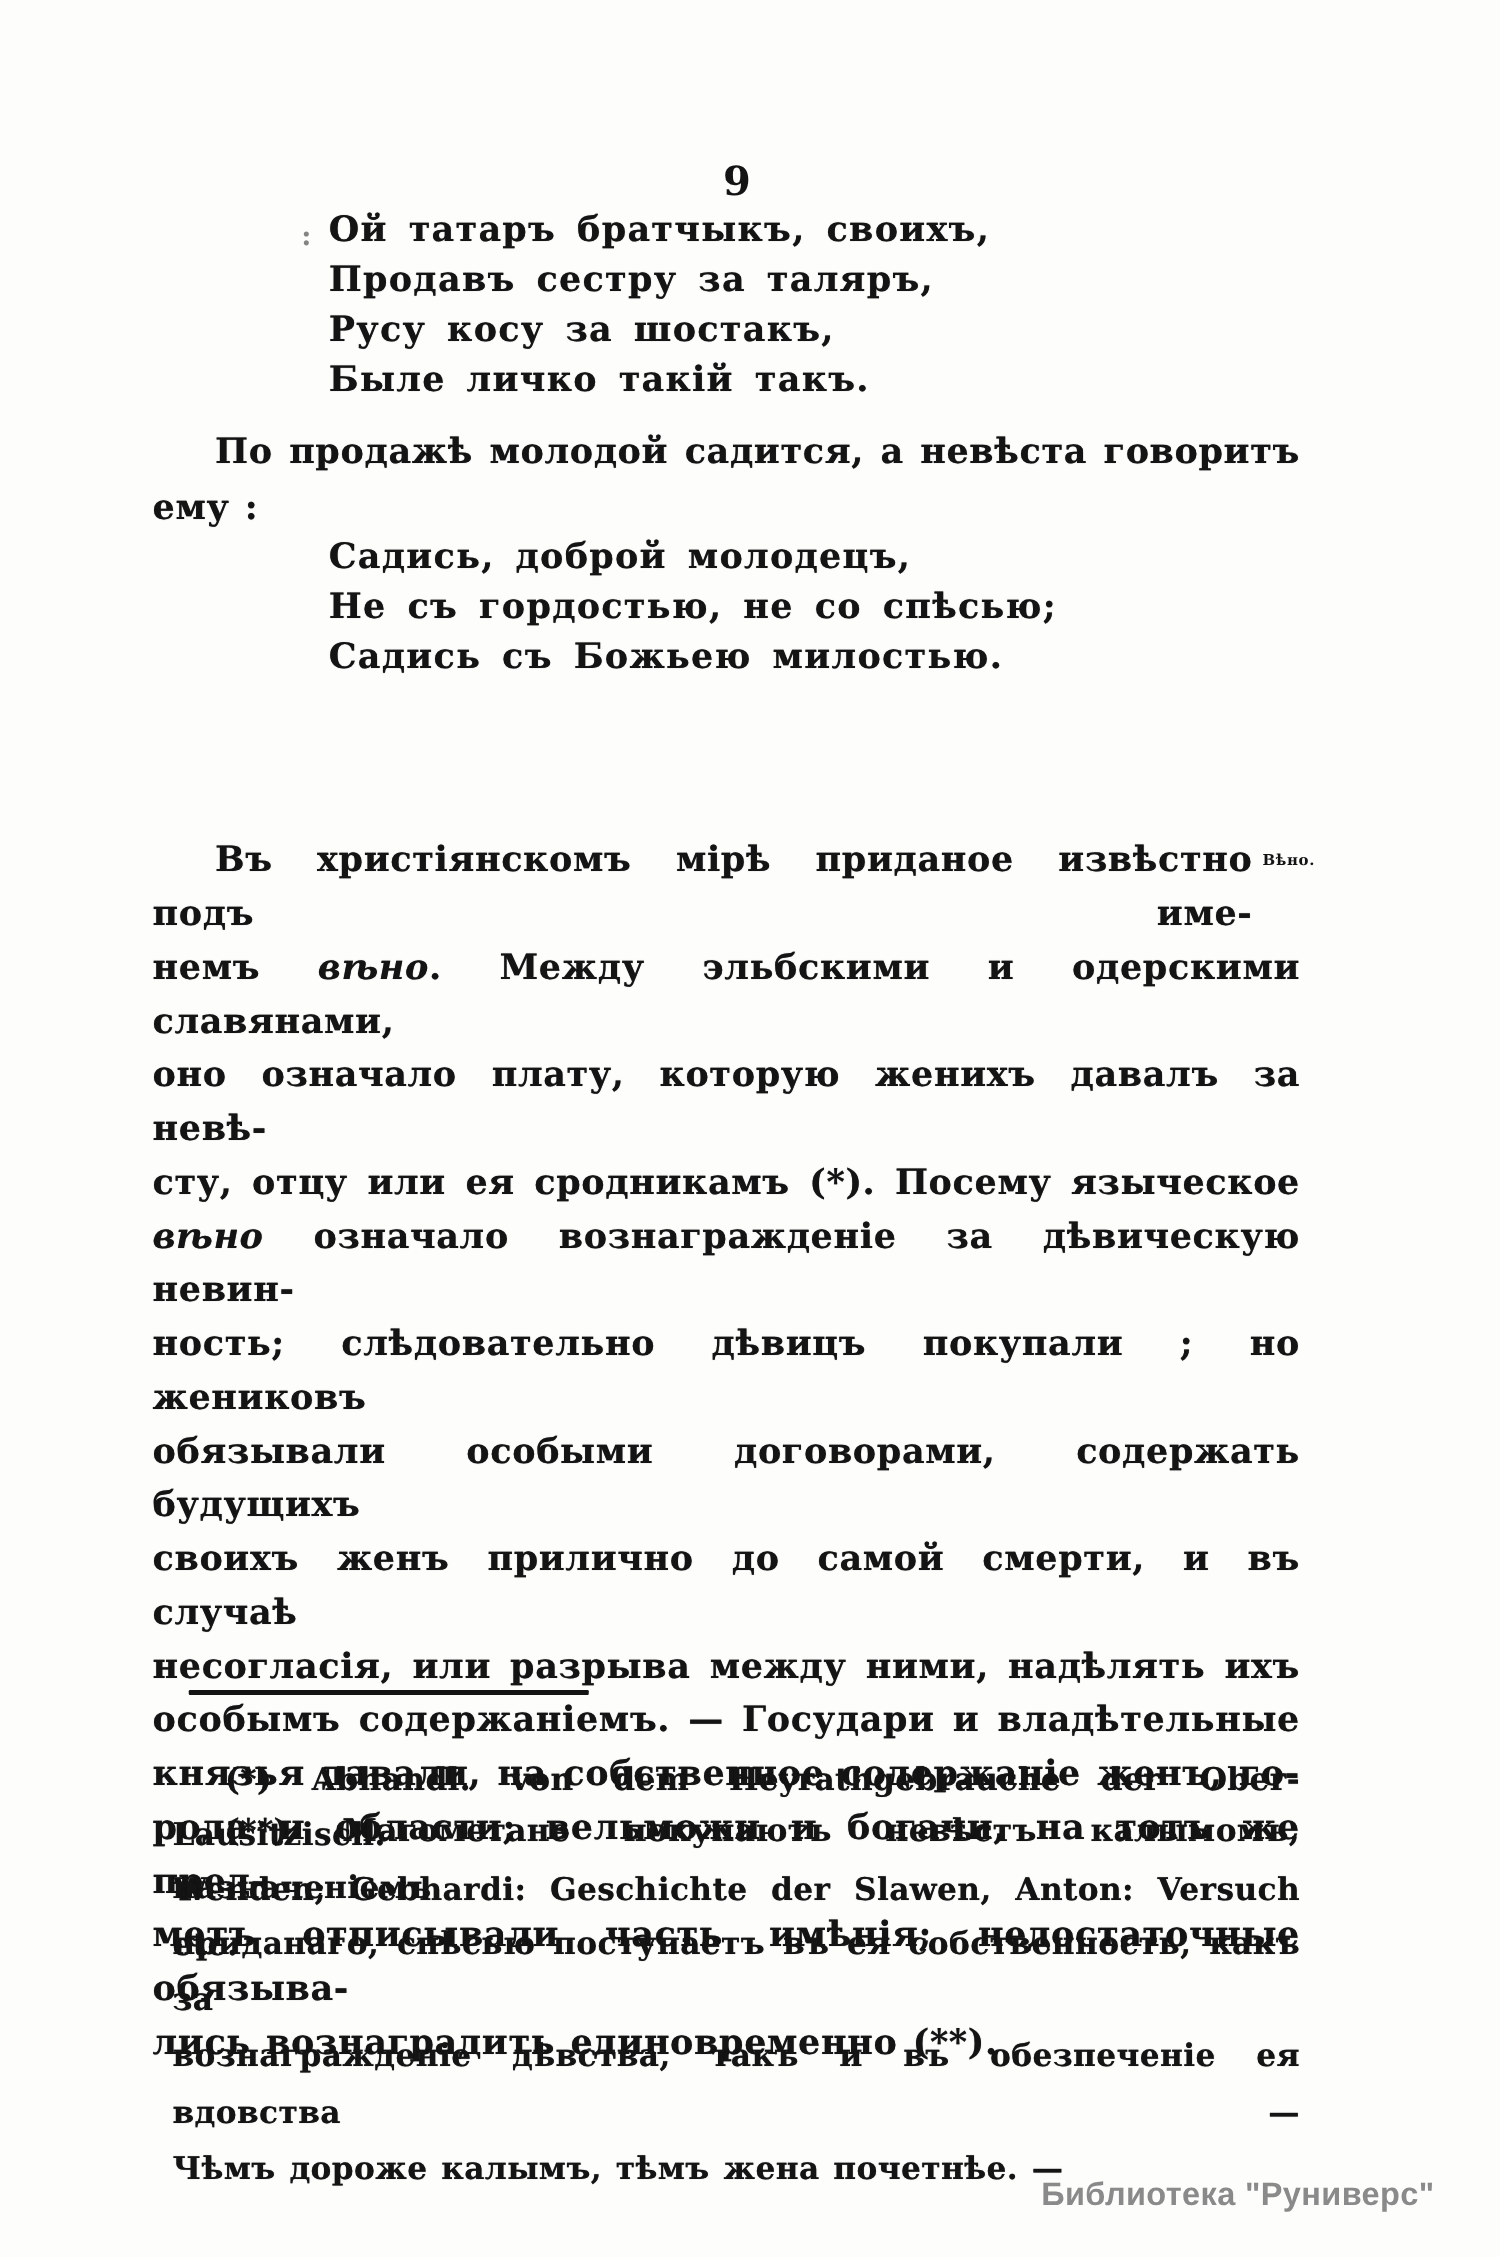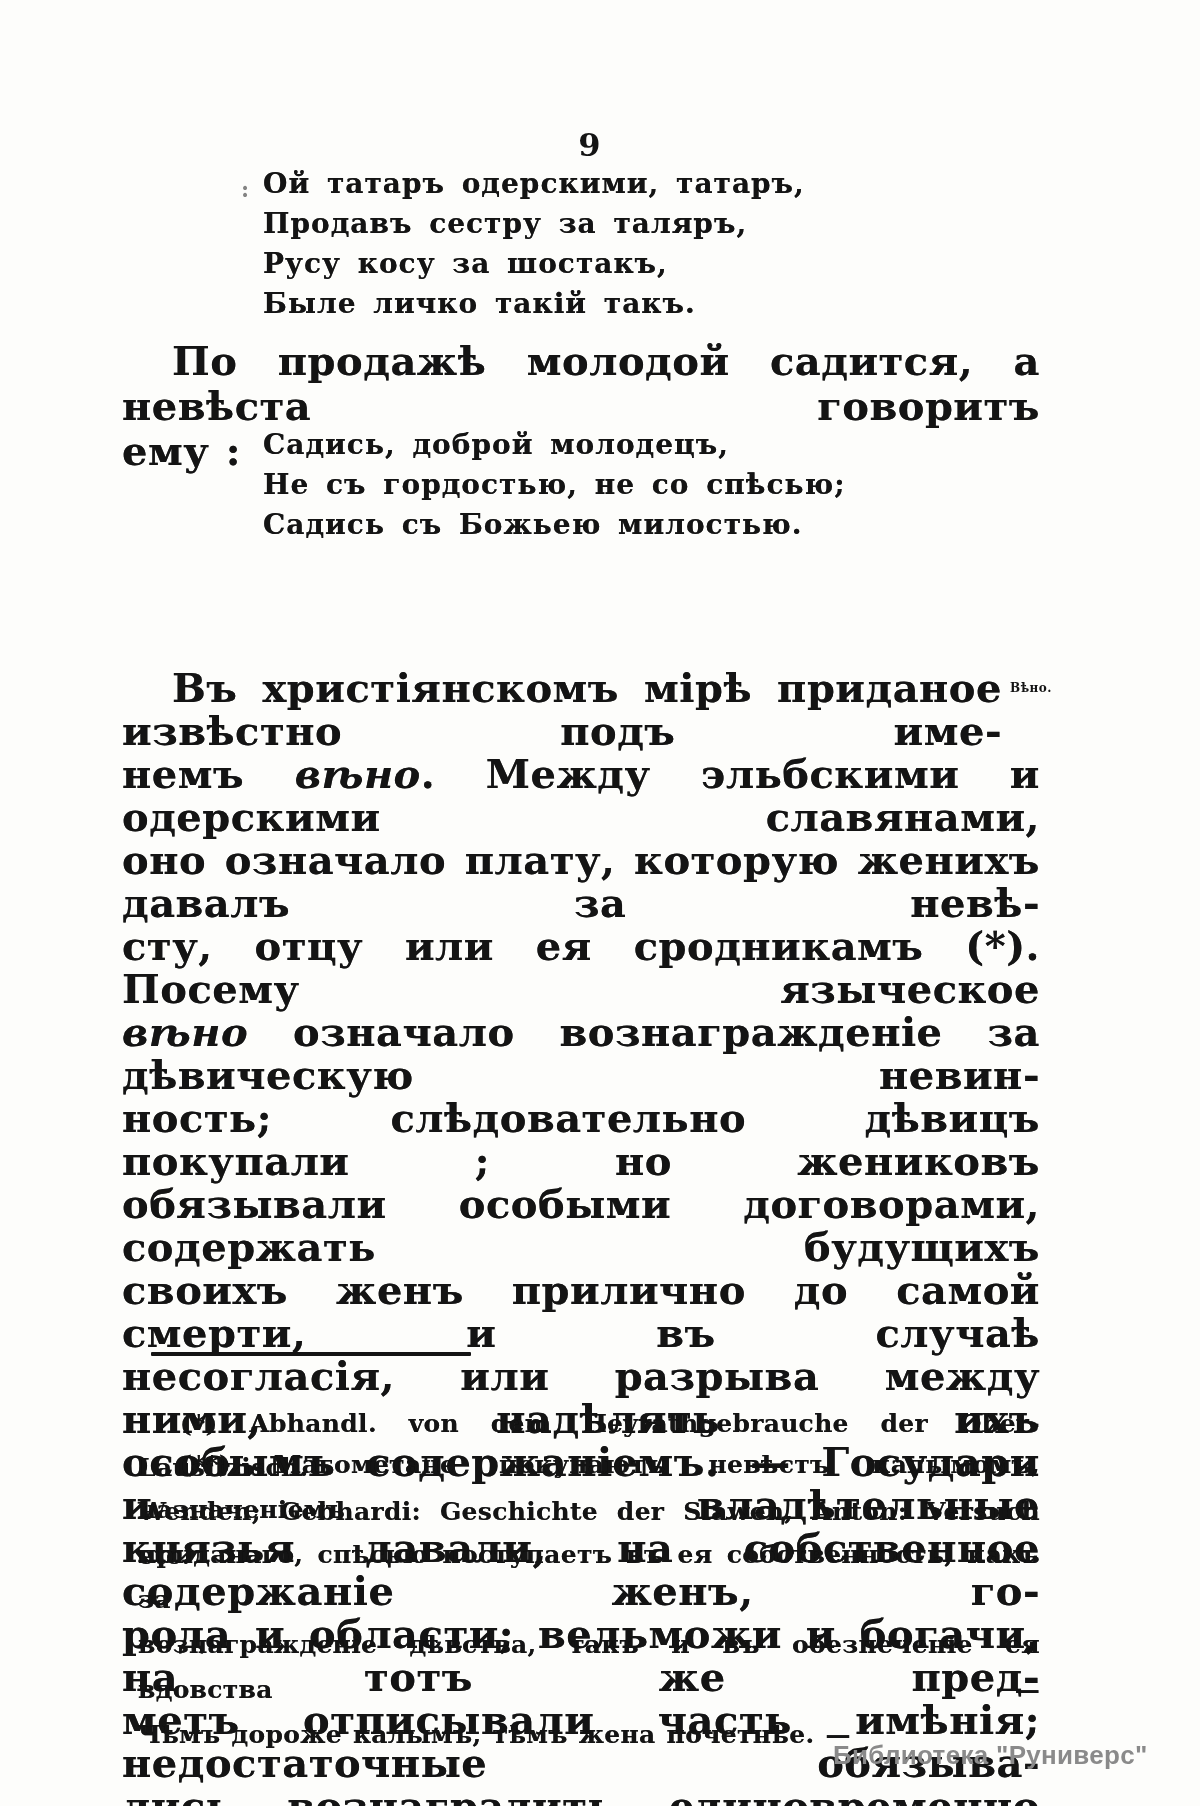--- a/index.html
+++ b/index.html
@@ -33,21 +33,21 @@
   #verse2 { top: 425px; }
 
   .artifact-colon {
     left: 241px; top: 176px; font-size: 22px; font-weight: 700;
     opacity: 0.55; color: #222;
   }
 
   
   .bodycol { left: 122px; width: 918px; }
   .par-line {
-    line-height: 43px; font-size: 40px; font-weight: 700;
+    line-height: 43px; font-size: 28px; font-weight: 700;
     letter-spacing: 0.5px; word-spacing: 2px;
     text-align: justify; text-align-last: justify;
     text-shadow: 0 0 0.6px rgba(10,10,10,0.7);
   }
   #intro-par { top: 338px; }
   #intro-par .par-line { line-height: 45px; }
   #intro-par .par-line:nth-child(1) { text-indent: 50px; }
   #intro-par .par-line:nth-child(2) { text-align-last: left; }
 
   #main-par { top: 666px; }
@@ -88,21 +88,21 @@
 </head>
 <body>
 
 <div class="page">
 
   <div class="abs page-number">9</div>
 
   <div class="abs artifact-colon">:</div>
 
   <div id="verse1" class="abs verse">
-      <div class="vline">Ой татаръ одерскими, татаръ,</div>
+      <div class="vline">Ой татаръ братчыкъ, своихъ,</div>
       <div class="vline">Продавъ сестру за таляръ,</div>
       <div class="vline">Русу косу за шостакъ,</div>
       <div class="vline">Быле личко такій такъ.</div>
     </div>
 
   <div id="intro-par" class="abs bodycol">
       <div class="par-line">По продажѣ молодой садится, а невѣста говоритъ</div>
       <div class="par-line">ему :</div>
     </div>
 

